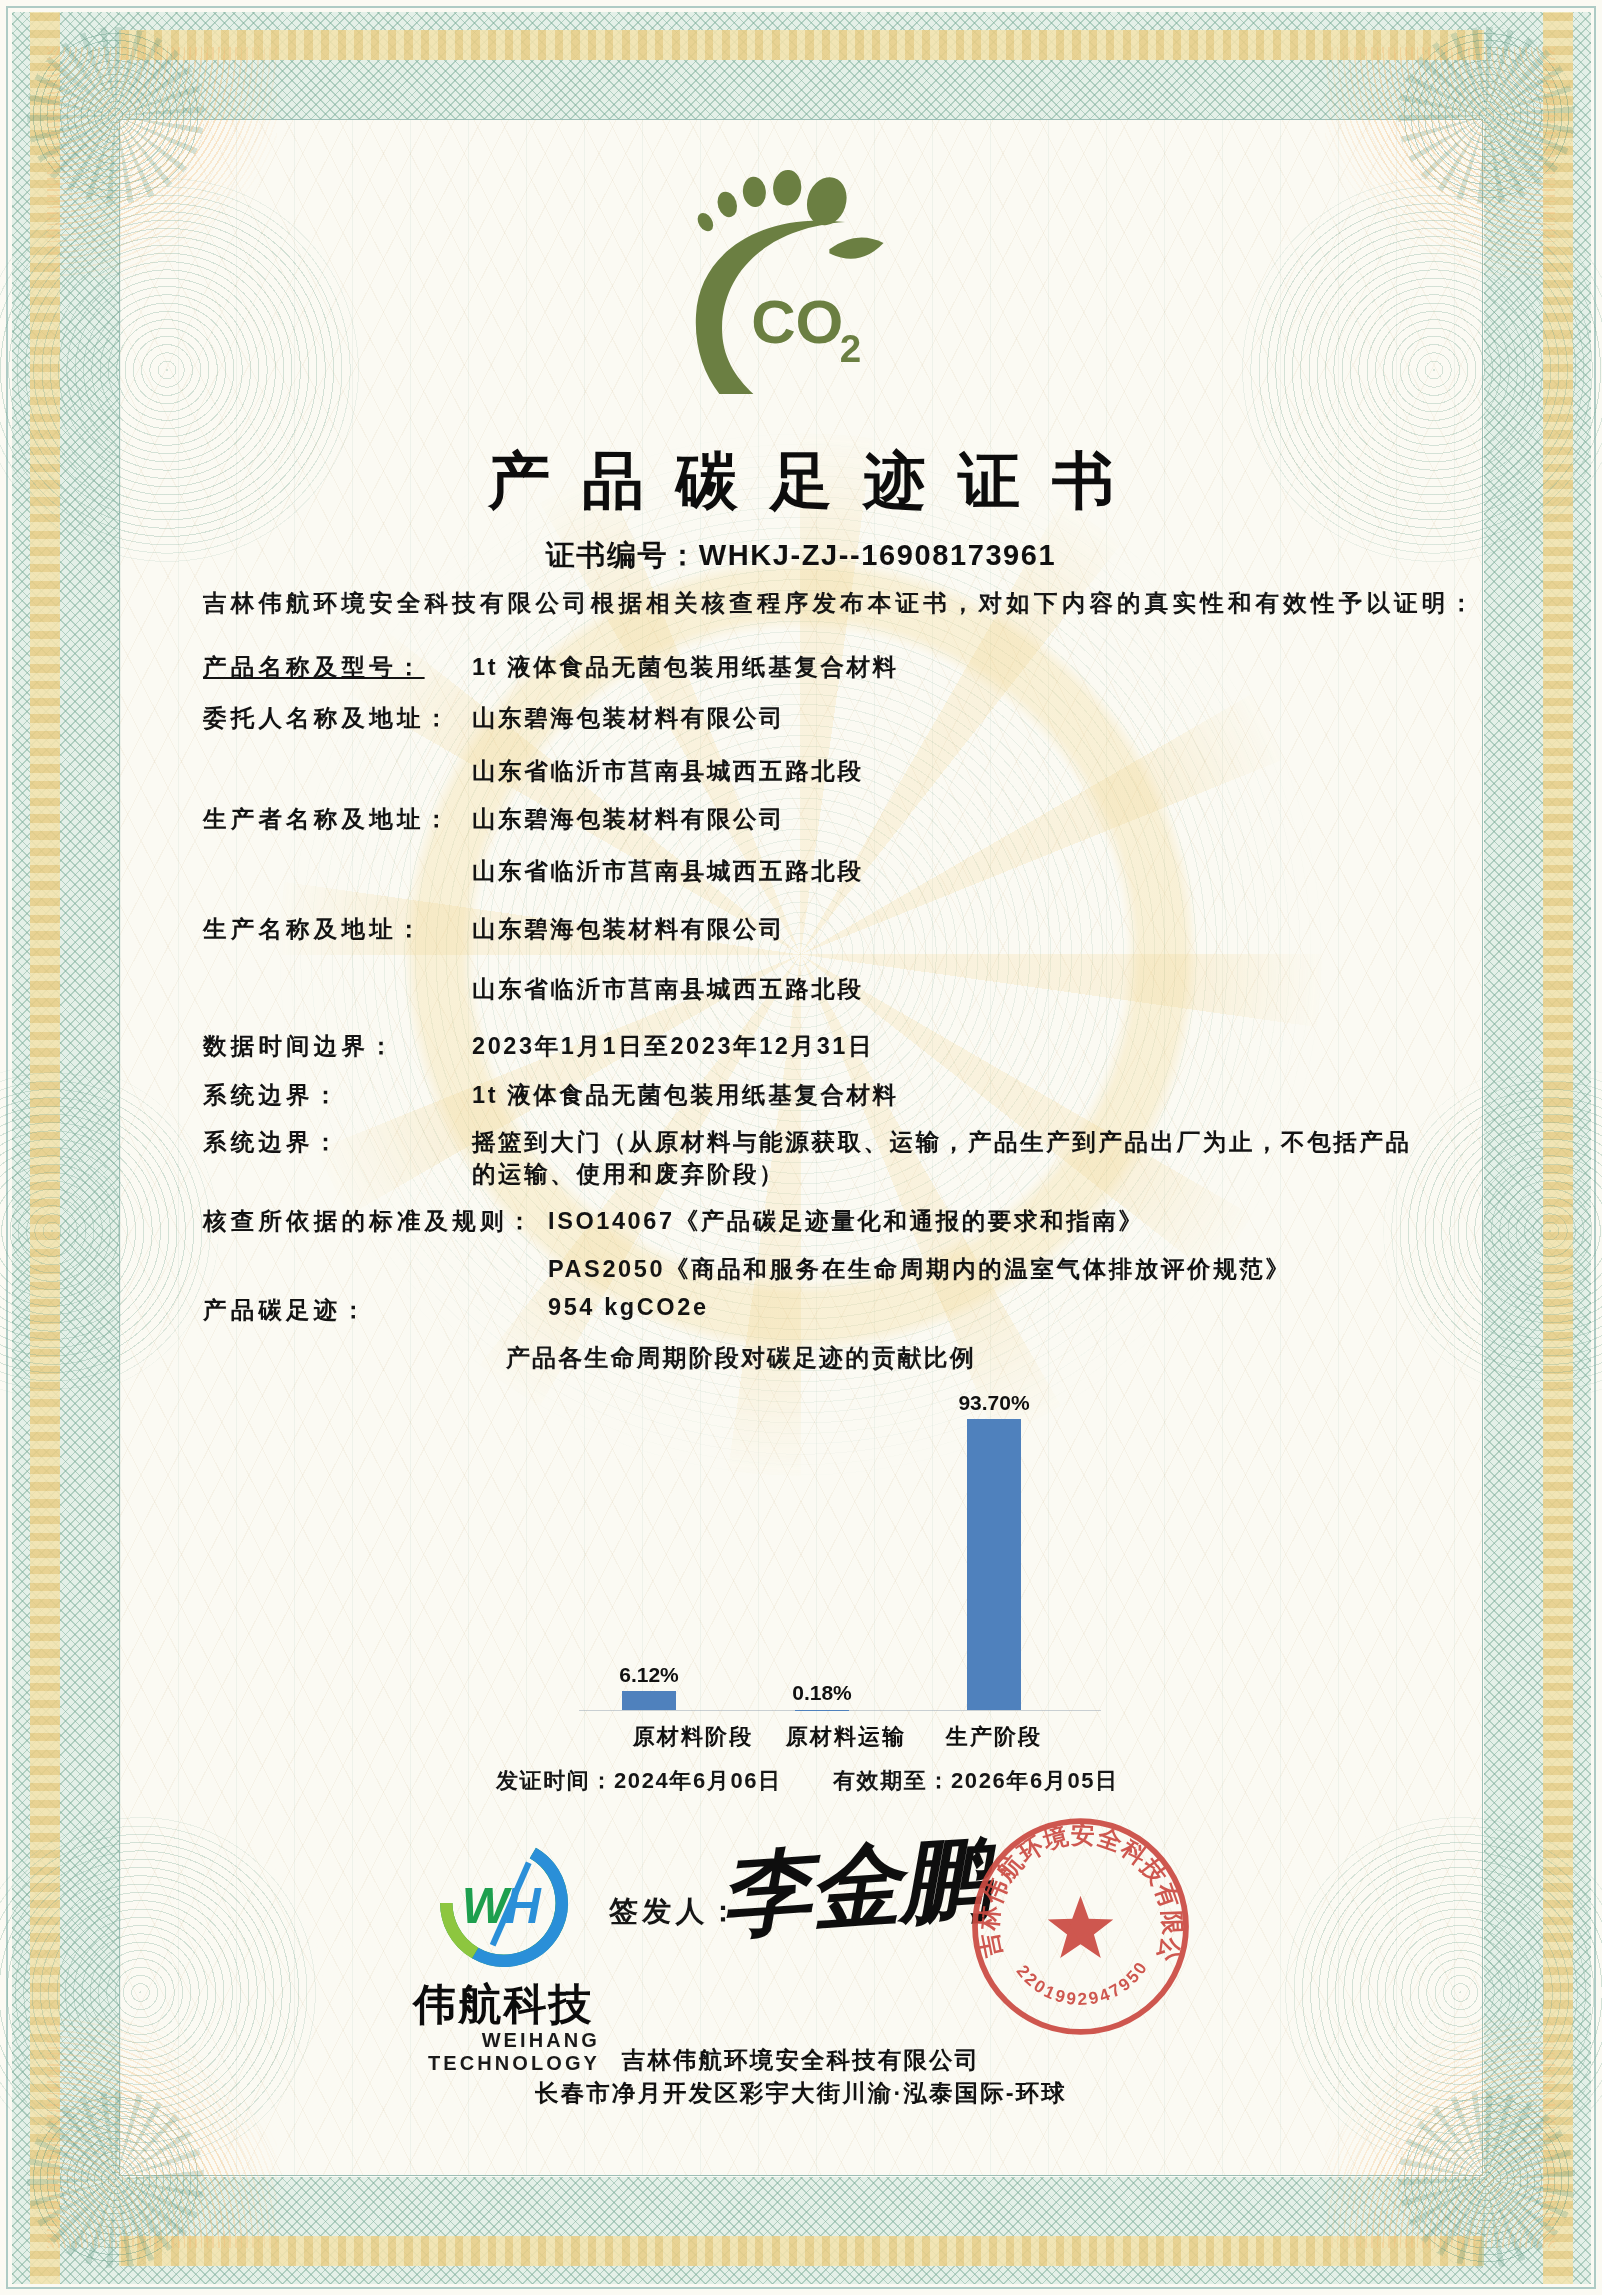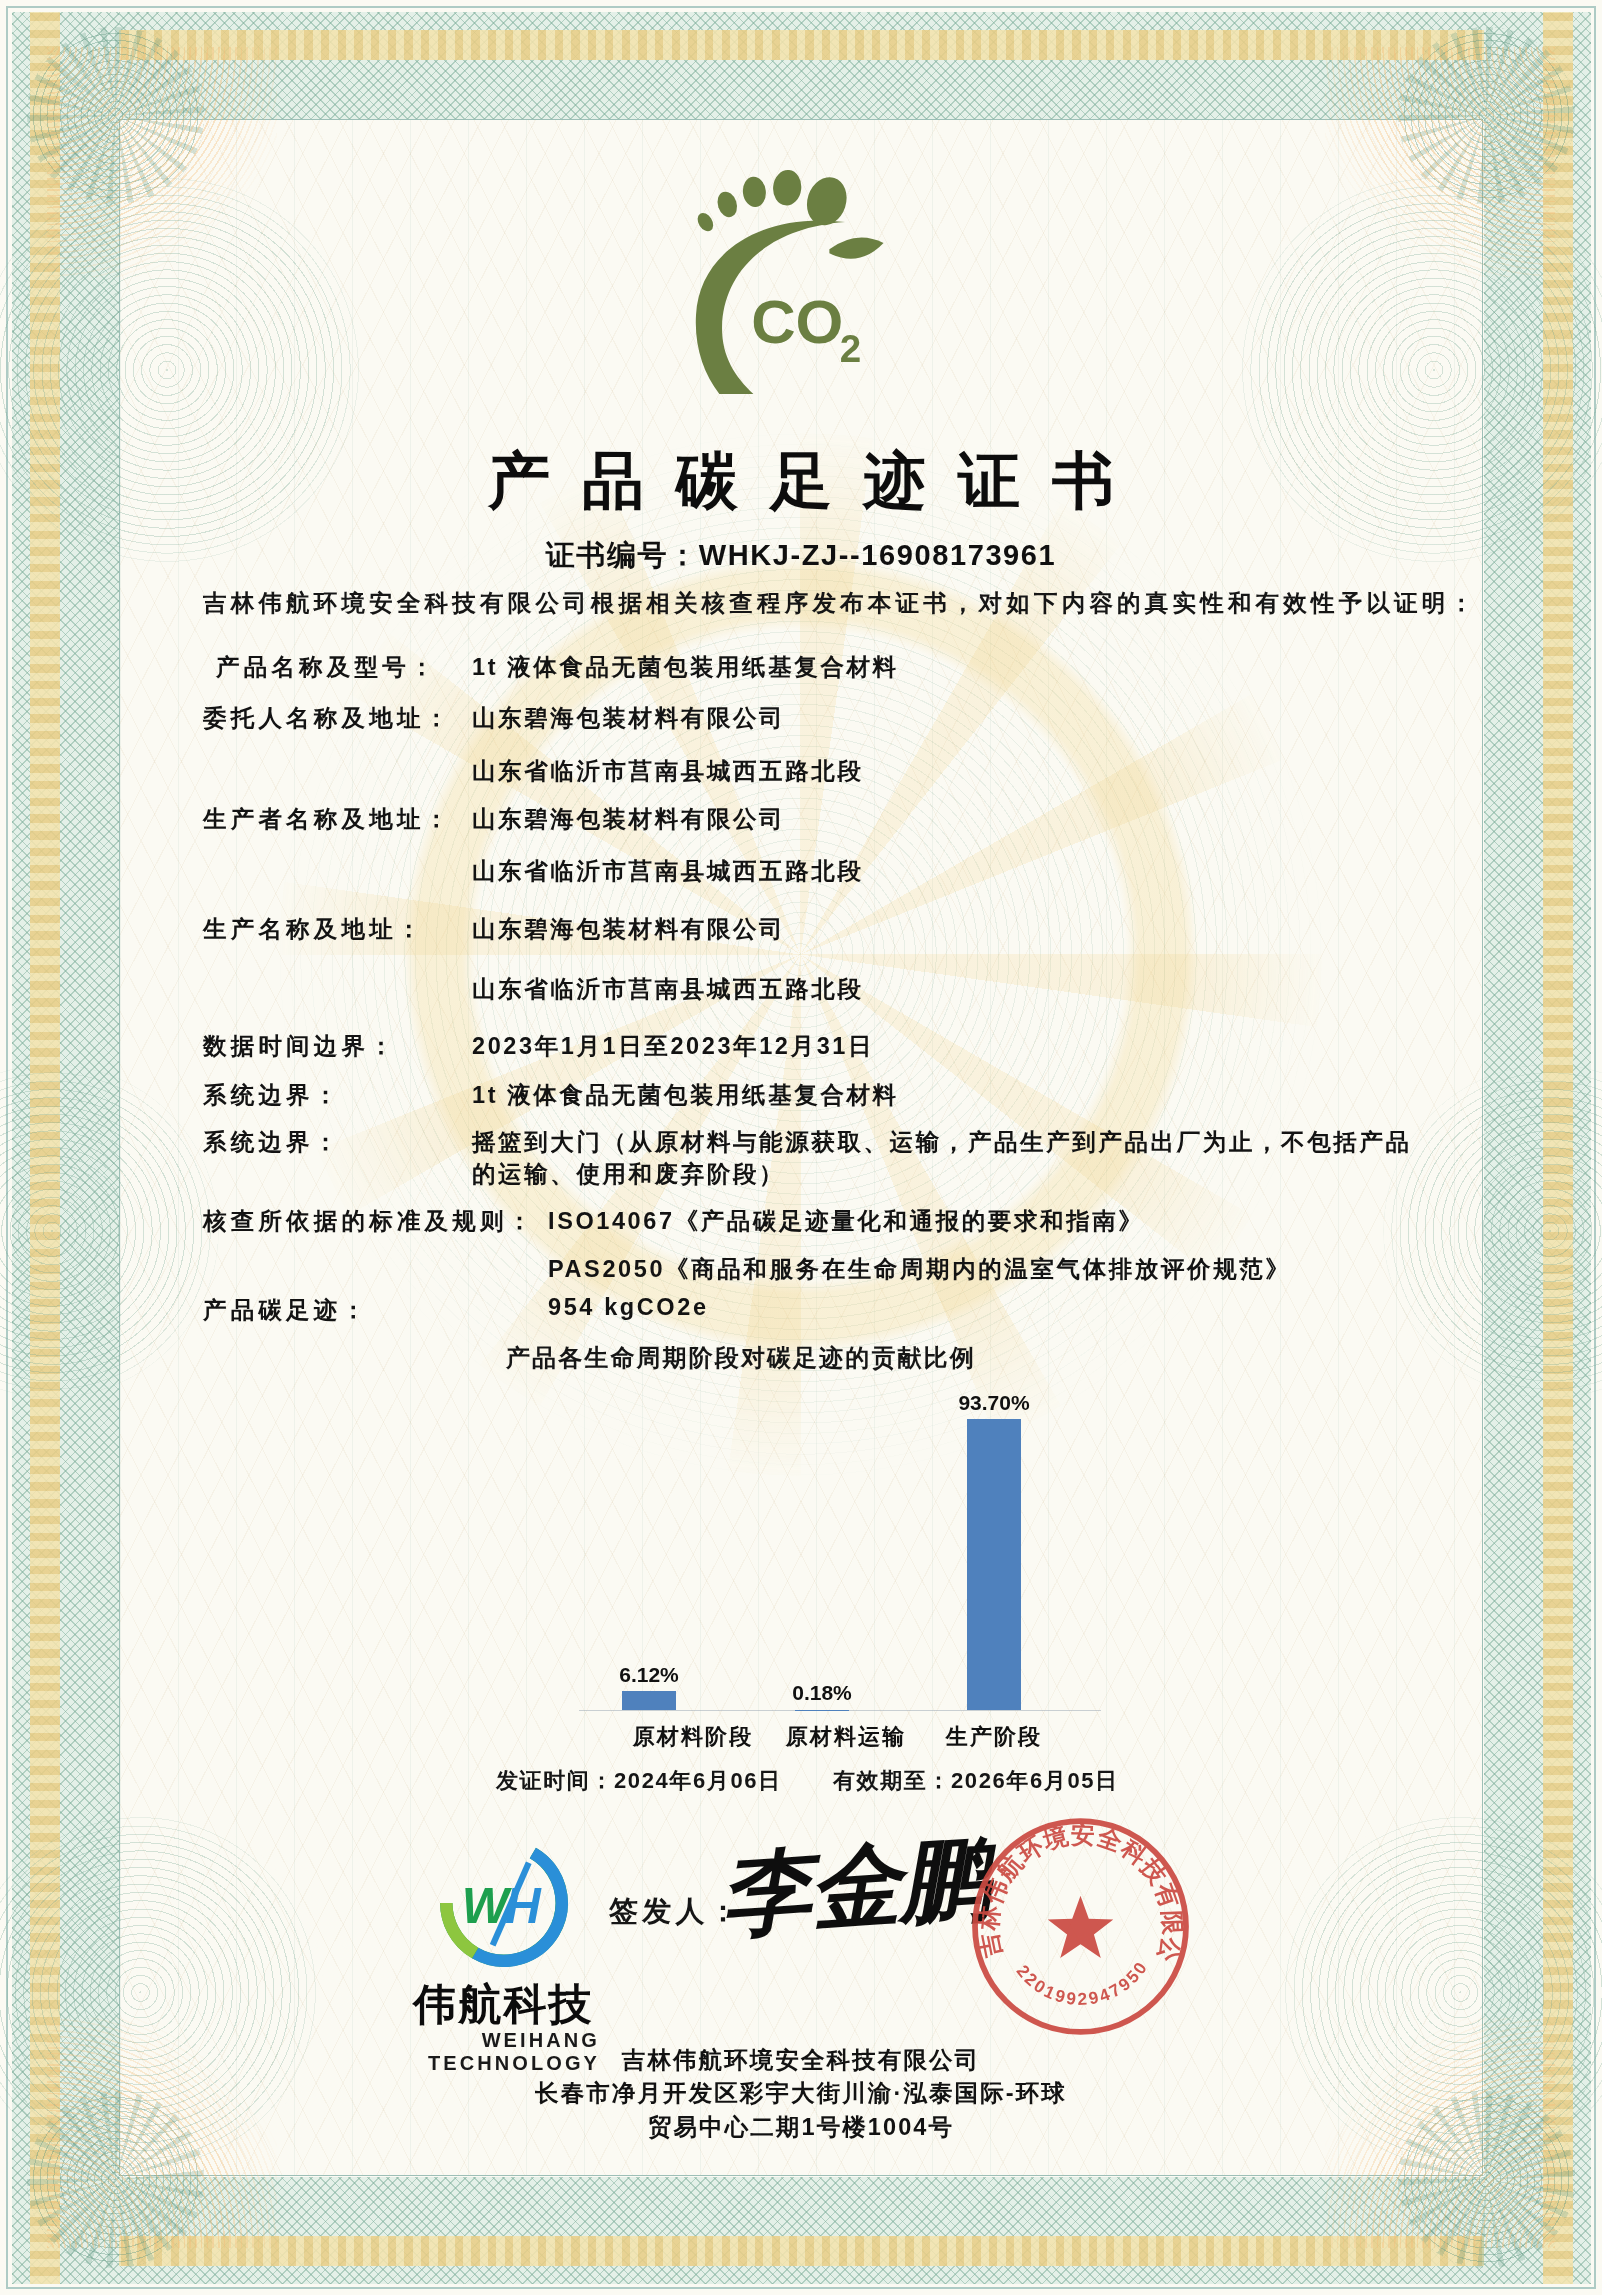--- a/index.html
+++ b/index.html
@@ -133,21 +133,21 @@
     <text x="320" y="368" font-size="74" font-weight="bold" fill="#6b7f42">2</text>
     <text x="285" y="606" font-size="46" font-weight="bold" fill="#ffffff" transform="rotate(-10 285 606)">954kg</text>
   </svg>
 
   <div class="abs title">产品碳足迹证书</div>
   <div class="abs certno"><span>证书编号：</span><span>WHKJ-ZJ--16908173961</span></div>
 
   <div class="abs intro">吉林伟航环境安全科技有限公司根据相关核查程序发布本证书，对如下内容的真实性和有效性予以证明：</div>
 
   <div id="fields">
-      <div class="flabel" style="left: 216px; top: 651px;">产品名称及型号：</div>
+      <div class="flabel" style="left: 203px; top: 651px; text-decoration: underline;">产品名称及型号：</div>
       <div class="fval" style="left: 472px; top: 651px;">1t 液体食品无菌包装用纸基复合材料</div>
       <div class="flabel" style="left: 203px; top: 702px;">委托人名称及地址：</div>
       <div class="fval" style="left: 472px; top: 702px;">山东碧海包装材料有限公司</div>
       <div class="fval" style="left: 472px; top: 755px;">山东省临沂市莒南县城西五路北段</div>
       <div class="flabel" style="left: 203px; top: 803px;">生产者名称及地址：</div>
       <div class="fval" style="left: 472px; top: 803px;">山东碧海包装材料有限公司</div>
       <div class="fval" style="left: 472px; top: 855px;">山东省临沂市莒南县城西五路北段</div>
       <div class="flabel" style="left: 203px; top: 913px;">生产名称及地址：</div>
       <div class="fval" style="left: 472px; top: 913px;">山东碧海包装材料有限公司</div>
       <div class="fval" style="left: 472px; top: 973px;">山东省临沂市莒南县城西五路北段</div>
@@ -206,16 +206,15 @@
     <text font-size="46" font-weight="bold" fill="#cb4a42" letter-spacing="2">
       <textPath href="#sealTopArc" startOffset="0">吉林伟航环境安全科技有限公司</textPath>
     </text>
     <text font-size="33" font-weight="bold" fill="#cb4a42" letter-spacing="5">
       <textPath href="#sealBottomArc" startOffset="12">2201992947950</textPath>
     </text>
   </svg>
 
   <div class="foot" style="top:2044px;">吉林伟航环境安全科技有限公司</div>
   <div class="foot" style="top:2077px;">长春市净月开发区彩宇大街川渝·泓泰国际-环球</div>
-  <div class="foot" style="top:2111px;">贸易中心二期1号楼1004号</div>
 
 </div>
 
 
 </body></html>

